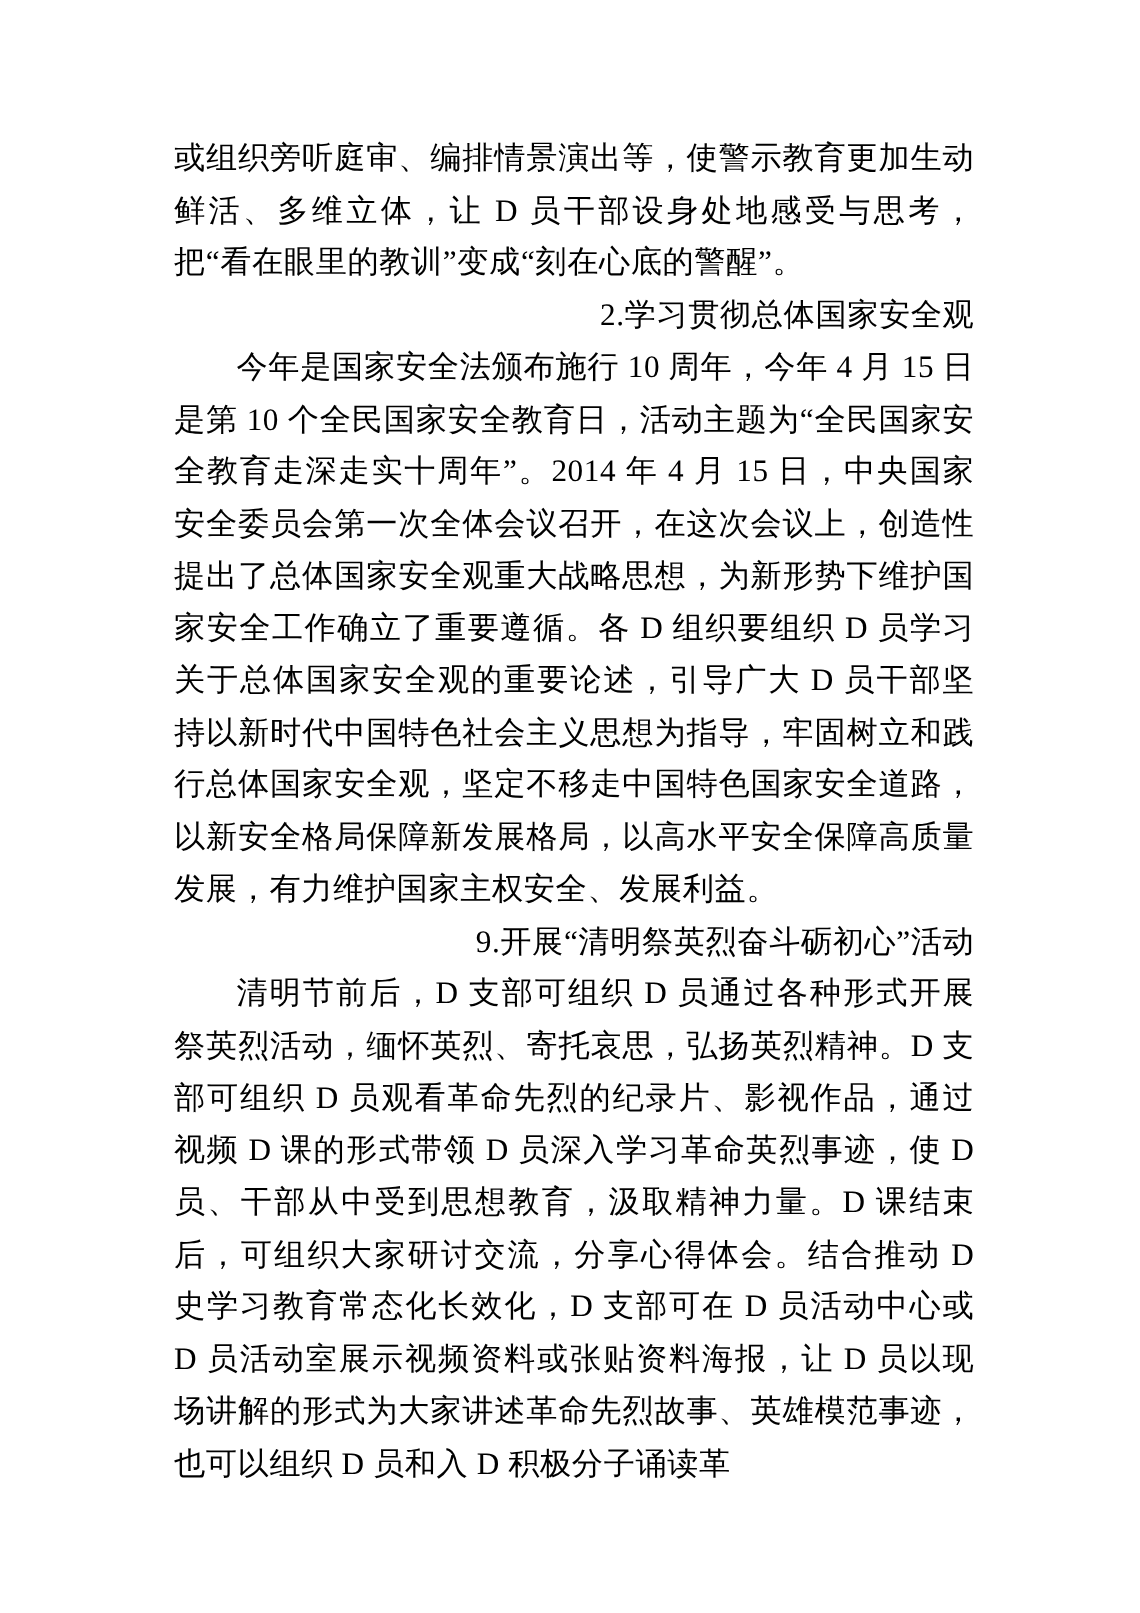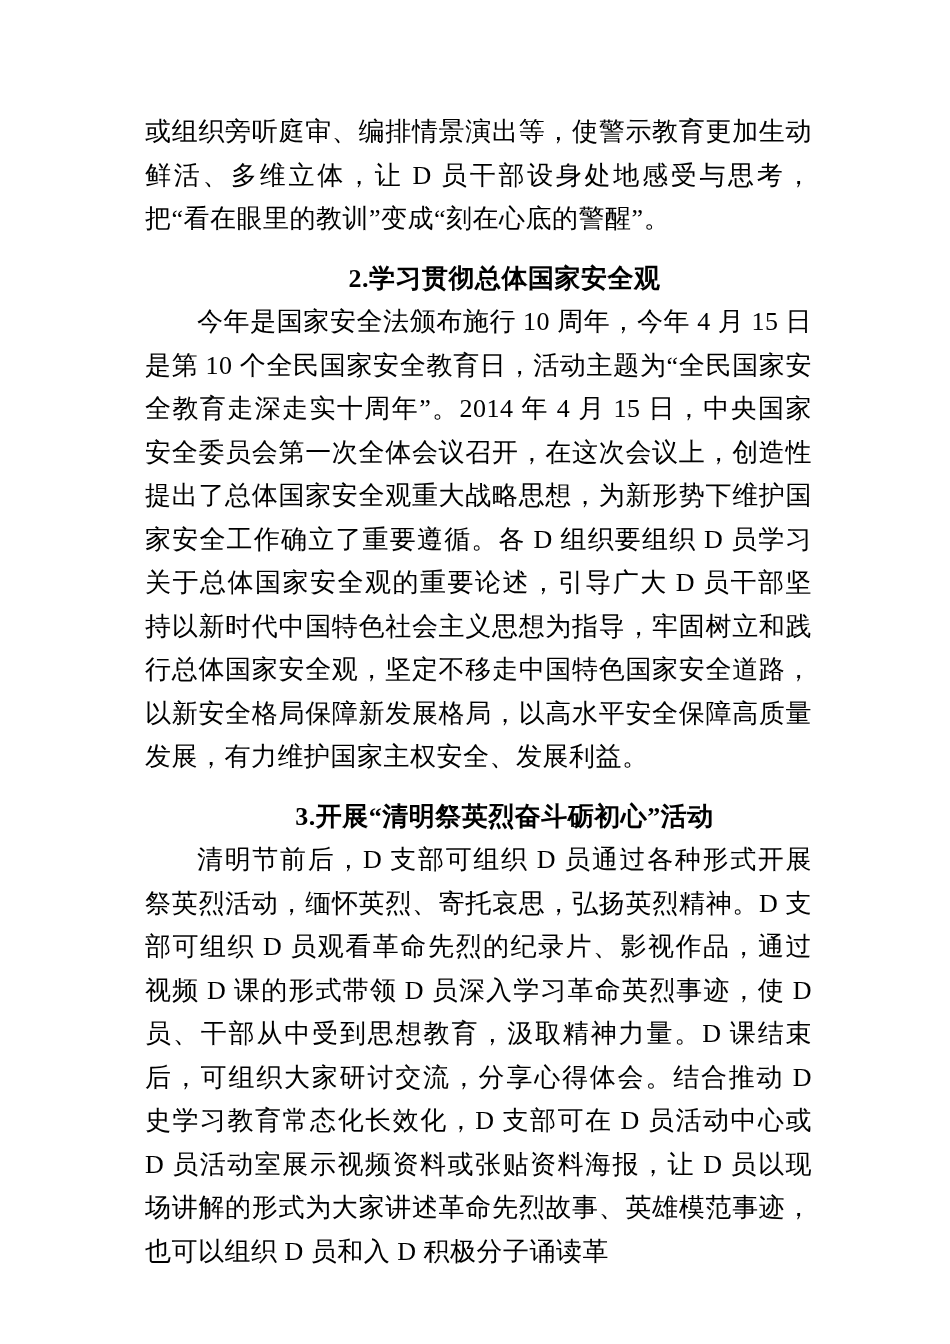--- a/index.html
+++ b/index.html
@@ -33,30 +33,29 @@
     margin: 0;
   }
   p.body-para {
     text-indent: 2em;
     font-family: Liberation Serif, serif;
   }
   p.body-cont {
     text-indent: 0;
   }
   p.heading {
-    font-weight: bold;
+    font-weight: normal;
     text-indent: 2em;
-    text-align: center;
-    margin-top: 16px;
+    text-align: right;
   }
 </style>
 </head>
 <body>
 
 <div class="page">
   <div class="doc-content">
     <p class="body-cont">或组织旁听庭审、编排情景演出等，使警示教育更加生动鲜活、多维立体，让 D 员干部设身处地感受与思考，把“看在眼里的教训”变成“刻在心底的警醒”。</p>
     <p class="heading">2.学习贯彻总体国家安全观</p>
     <p class="body-para">今年是国家安全法颁布施行 10 周年，今年 4 月 15 日是第 10 个全民国家安全教育日，活动主题为“全民国家安全教育走深走实十周年”。2014 年 4 月 15 日，中央国家安全委员会第一次全体会议召开，在这次会议上，创造性提出了总体国家安全观重大战略思想，为新形势下维护国家安全工作确立了重要遵循。各 D 组织要组织 D 员学习关于总体国家安全观的重要论述，引导广大 D 员干部坚持以新时代中国特色社会主义思想为指导，牢固树立和践行总体国家安全观，坚定不移走中国特色国家安全道路，以新安全格局保障新发展格局，以高水平安全保障高质量发展，有力维护国家主权安全、发展利益。</p>
-    <p class="heading">3.开展“清明祭英烈奋斗砺初心”活动</p>
+    <p class="heading">9.开展“清明祭英烈奋斗砺初心”活动</p>
     <p class="body-para">清明节前后，D 支部可组织 D 员通过各种形式开展祭英烈活动，缅怀英烈、寄托哀思，弘扬英烈精神。D 支部可组织 D 员观看革命先烈的纪录片、影视作品，通过视频 D 课的形式带领 D 员深入学习革命英烈事迹，使 D 员、干部从中受到思想教育，汲取精神力量。D 课结束后，可组织大家研讨交流，分享心得体会。结合推动 D 史学习教育常态化长效化，D 支部可在 D 员活动中心或 D 员活动室展示视频资料或张贴资料海报，让 D 员以现场讲解的形式为大家讲述革命先烈故事、英雄模范事迹，也可以组织 D 员和入 D 积极分子诵读革</p>
   </div>
 </div>
 
 </body></html>

